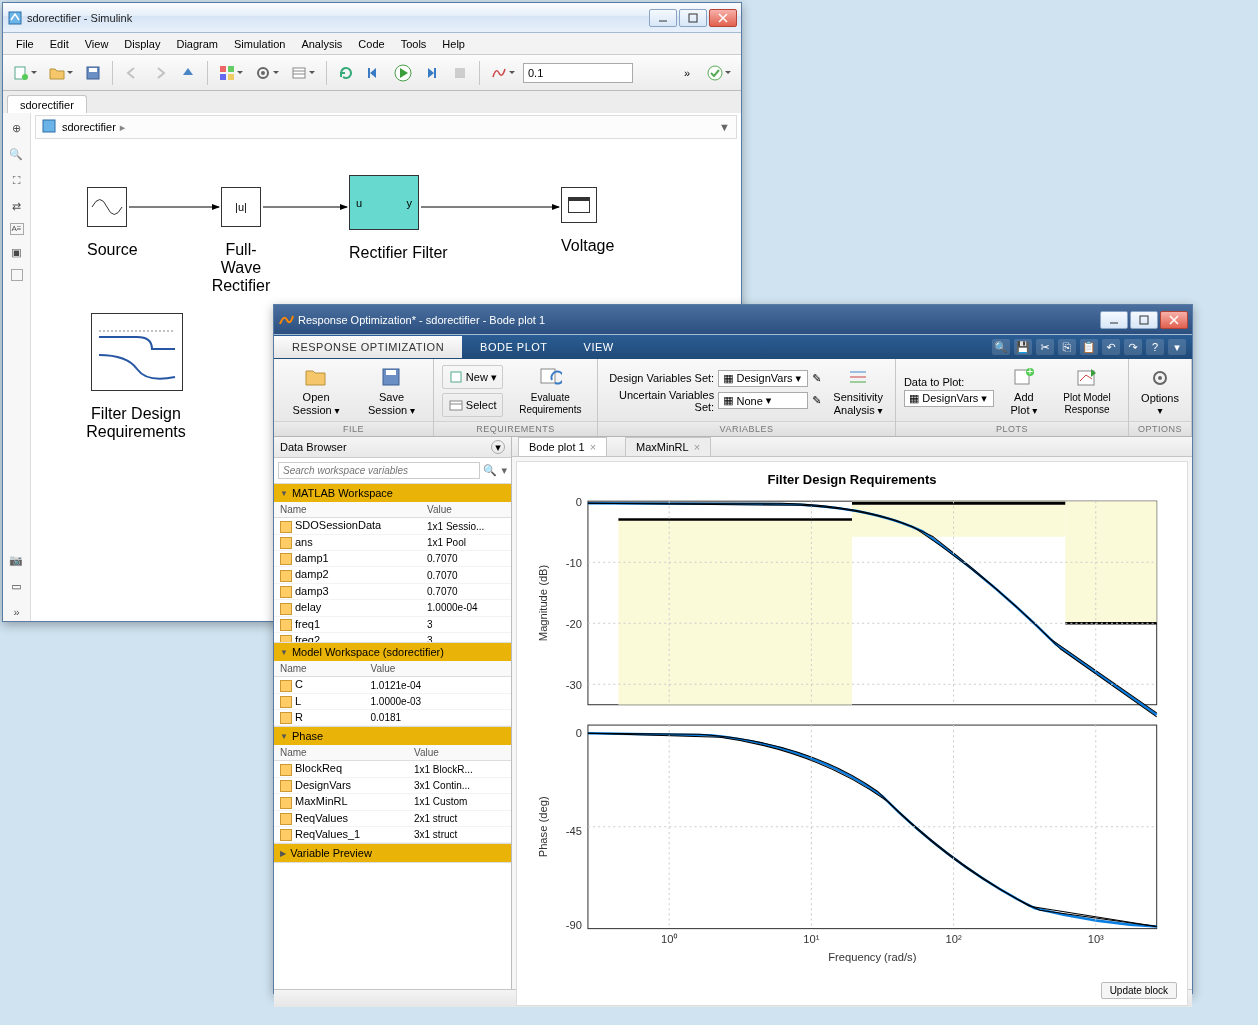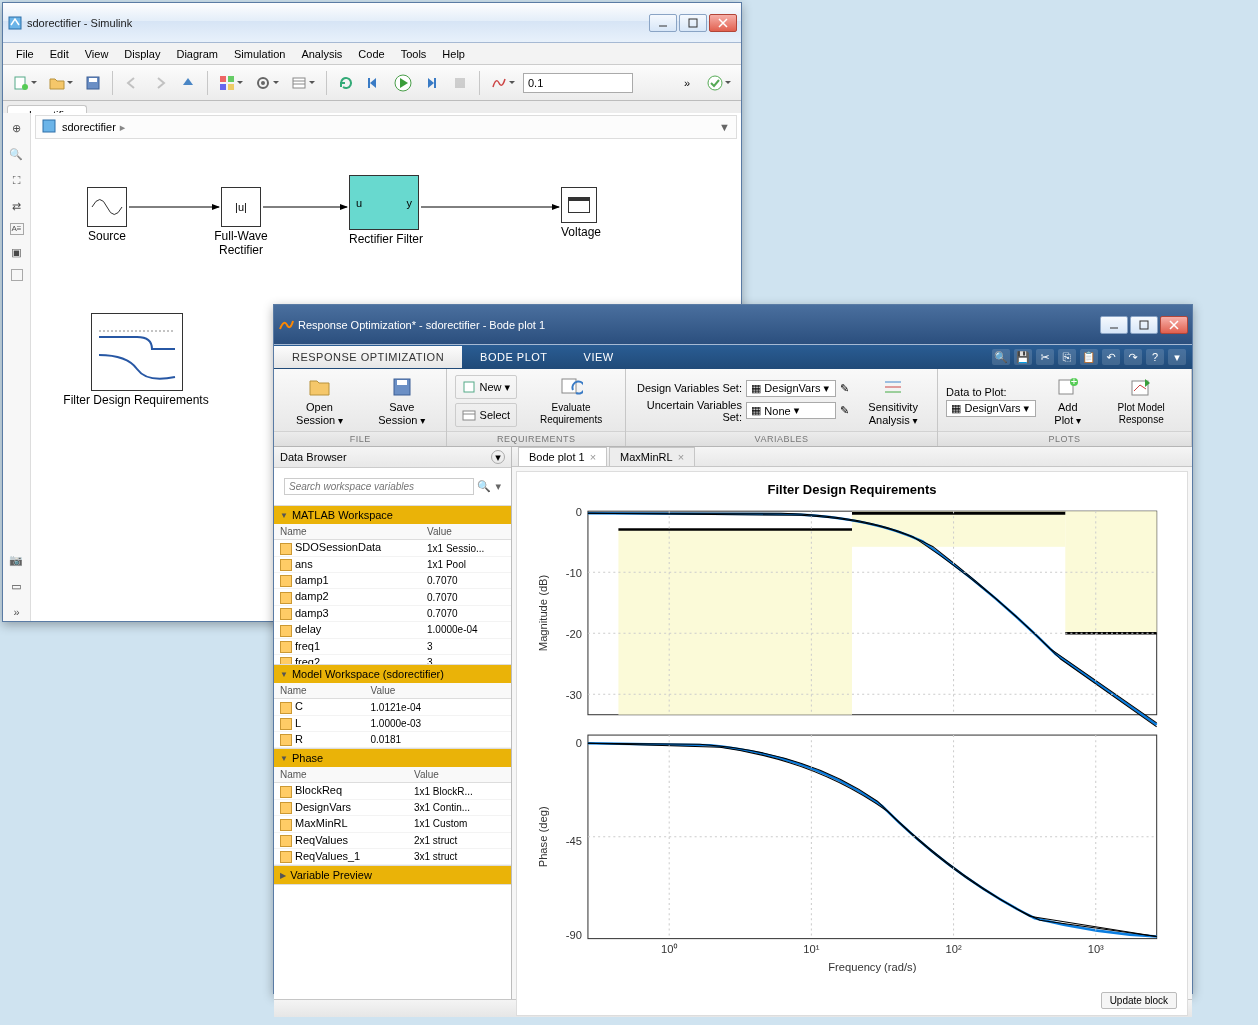--- a/index.html
+++ b/index.html
@@ -1,19 +1,19 @@
 <!DOCTYPE html>
 <html><head>
 <meta charset="utf-8">
 <style>
 * { box-sizing: border-box; margin: 0; padding: 0; font-family: "Segoe UI", Tahoma, sans-serif; font-size: 11px; }
 body { background: #cfe3f0; width: 1258px; height: 1025px; position: relative; overflow: hidden; }
 
 .window { position: absolute; background: #fff; border: 1px solid #5a7ba4; box-shadow: 0 3px 10px rgba(0,0,0,.3); }
-.titlebar { height: 40px; background: linear-gradient(#fdfdfe,#e4eef9 45%,#d6e4f5 46%,#e8f1fb); display: flex; align-items: center; padding: 0 4px; border-bottom: 1px solid #a6b9d3; }
+.titlebar { height: 30px; background: linear-gradient(#fdfdfe,#e4eef9 45%,#d6e4f5 46%,#e8f1fb); display: flex; align-items: center; padding: 0 4px; border-bottom: 1px solid #a6b9d3; }
 .titlebar .icon { width:16px; height:16px; margin-right:4px; display:inline-flex; align-items:center; justify-content:center; }
 .titlebar .title { flex:1; color:#222; }
 .winbtns { display:flex; gap:2px; }
 .winbtn { width:28px; height:18px; border:1px solid #8aa4c5; border-radius:2px; background:linear-gradient(#f5f9fe,#d7e6f7); display:flex; align-items:center; justify-content:center; cursor:pointer; }
 .winbtn.close { background:linear-gradient(#f7b0a9,#e1604f); border-color:#b24538; color:#fff; }
 .winbtn svg { width:10px; height:10px; }
 
 .menubar { height:22px; background:#f3f3f3; display:flex; align-items:center; padding:0 6px; gap:2px; border-bottom:1px solid #ccc; }
 .menubar span { padding:2px 7px; cursor:pointer; }
 
@@ -30,21 +30,21 @@
 .sim-left { width:28px; background:#f7f7f7; border-right:1px solid #ddd; display:flex; flex-direction:column; align-items:center; padding-top:6px; gap:8px; }
 .sim-left .ico { width:18px; height:18px; display:flex; align-items:center; justify-content:center; cursor:pointer; opacity:.7; }
 .sim-canvas { flex:1; background:#fff; position:relative; }
 
 .breadcrumb { height:24px; border-bottom:1px solid #ddd; display:flex; align-items:center; padding:0 6px; background:#fcfcfc; }
 .breadcrumb .ico { width:16px; height:16px; margin-right:4px; }
 .breadcrumb .arrow { margin:0 4px; color:#888; }
 
 .block { position:absolute; text-align:center; }
 .block .box { border:1px solid #333; background:#fff; display:flex; align-items:center; justify-content:center; }
-.block .lbl { margin-top:2px; font-size:12px; }
+.block .lbl { margin-top:14px; font-size:16px; }
 
 
 .ro-titlebar { background:linear-gradient(#4a6f9e,#2b4f7e); color:#fff; }
 .ro-tabs { height:24px; background:linear-gradient(#2a5d94,#204a78); display:flex; align-items:center; color:#fff; font-size:10px; }
 .ro-tabs .rtab { padding:5px 18px; cursor:pointer; letter-spacing:.5px; }
 .ro-tabs .rtab.active { background:linear-gradient(#fcfcfc,#e6e6e6); color:#333; }
 .ro-tabs .spacer { flex:1; }
 .ro-tabs .qa { display:flex; gap:4px; padding-right:6px; }
 .ro-tabs .qa .qbtn { width:18px; height:16px; background:rgba(255,255,255,.15); border-radius:2px; display:flex; align-items:center; justify-content:center; cursor:pointer; }
 
@@ -56,34 +56,34 @@
 .rbtn .ric { width:24px; height:24px; display:flex; align-items:center; justify-content:center; }
 .rbtn .rlbl { font-size:10px; text-align:center; line-height:1.2; }
 .varrow { display:flex; align-items:center; gap:4px; margin:2px 0; font-size:10px; }
 .varrow .vlabel { width:108px; text-align:right; }
 .varrow .vselect { border:1px solid #aaa; background:#fff; padding:1px 4px; display:flex; align-items:center; gap:3px; cursor:pointer; min-width:90px; }
 
 .ro-body { display:flex; height:calc(100% - 136px); }
 .databrowser { width:238px; border-right:1px solid #bcbcbc; background:#fff; display:flex; flex-direction:column; overflow:hidden; }
 .db-header { background:linear-gradient(#f5f5f5,#e8e8e8); padding:3px 6px; border-bottom:1px solid #ccc; display:flex; align-items:center; }
 .db-header .ttl { flex:1; }
-.db-search { padding:10px; border-bottom:1px solid #ddd; display:flex; align-items:center; }
+.db-search { padding:4px; border-bottom:1px solid #ddd; display:flex; align-items:center; }
 .db-search input { flex:1; border:1px solid #ccc; padding:2px 4px; font-size:10px; font-style:italic; color:#888; }
 .db-section { border-bottom:1px solid #ddd; }
 .db-section .shdr { background:#eab308; padding:3px 6px; cursor:pointer; display:flex; align-items:center; gap:4px; font-size:10px; }
 .db-section .shdr::before { content:"▼"; font-size:8px; color:#555; }
 .db-section.collapsed .shdr::before { content:"▶"; }
 .db-table { width:100%; border-collapse:collapse; }
 .db-table th { text-align:left; padding:2px 6px; background:#f9f9f9; border-bottom:1px solid #ddd; font-weight:normal; font-size:10px; color:#555; }
 .db-table td { padding:1px 6px; font-size:10px; border-bottom:1px solid #f3f3f3; }
 .db-table .rico { width:12px; height:12px; display:inline-block; vertical-align:middle; margin-right:3px; background:#fc6; border:1px solid #c93; }
 
 .ro-main { flex:1; display:flex; flex-direction:column; background:#f6f6f6; }
 .doctabs { height:24px; background:linear-gradient(#f5f5f5,#e8e8e8); border-bottom:1px solid #c6c6c6; display:flex; align-items:flex-end; padding-left:6px; }
-.doctabs .dtab { padding:3px 10px; background:#fff; border:1px solid #c6c6c6; border-bottom:none; margin-right:2px; display:flex; align-items:center; gap:5px; cursor:pointer; font-size:10px; }
+.doctabs .dtab { padding:3px 10px; background:#fff; border:1px solid #c6c6c6; border-bottom:none; margin-right:18px; display:flex; align-items:center; gap:5px; cursor:pointer; font-size:10px; }
 .doctabs .dtab.inactive { background:#ededed; }
 .doctabs .dtab .x { color:#999; cursor:pointer; }
 .plotarea { flex:1; background:#fff; margin:4px; border:1px solid #ddd; position:relative; padding:10px 10px 24px 10px; }
 
 .plot-title { text-align:center; font-weight:bold; font-size:13px; margin-bottom:4px; }
 .bode { position:relative; width:100%; height:calc(100% - 20px); }
 .bode svg { width:100%; height:100%; }
 .axis-label { font-size:11px; fill:#333; }
 .tick { font-size:10px; fill:#333; }
 
@@ -471,20 +471,34 @@
               <svg width="22" height="22">
                 <rect x="2" y="4" width="16" height="14" fill="#fff" stroke="#888"></rect>
                 <path d="M4 14 L10 8 L16 12" fill="none" stroke="#c44"></path>
                 <path d="M15 2 L20 6 L15 10 z" fill="#3a9e3a"></path>
               </svg>
             </div>
           <div class="rlbl">Plot Model Response</div>
         </div>
       </div>
       <div class="glabel">PLOTS</div>
+    </div>
+    <div class="rgroup">
+      <div class="body">
+        <div class="rbtn">
+          <div class="ric">
+              <svg width="22" height="22">
+                <circle cx="11" cy="11" r="6" fill="none" stroke="#666" stroke-width="2"></circle>
+                <circle cx="11" cy="11" r="2" fill="#666"></circle>
+              </svg>
+            </div>
+          <div class="rlbl"><span>Options</span> ▾</div>
+        </div>
+      </div>
+      <div class="glabel">OPTIONS</div>
     </div>
   </div>
 
   <div class="ro-body">
     <div class="databrowser">
       <div class="db-header">
         <span class="ttl">Data Browser</span>
         <span style="cursor:pointer; border:1px solid #aaa; border-radius:8px; width:14px; height:14px; text-align:center; line-height:12px;">▾</span>
       </div>
       <div class="db-search">

